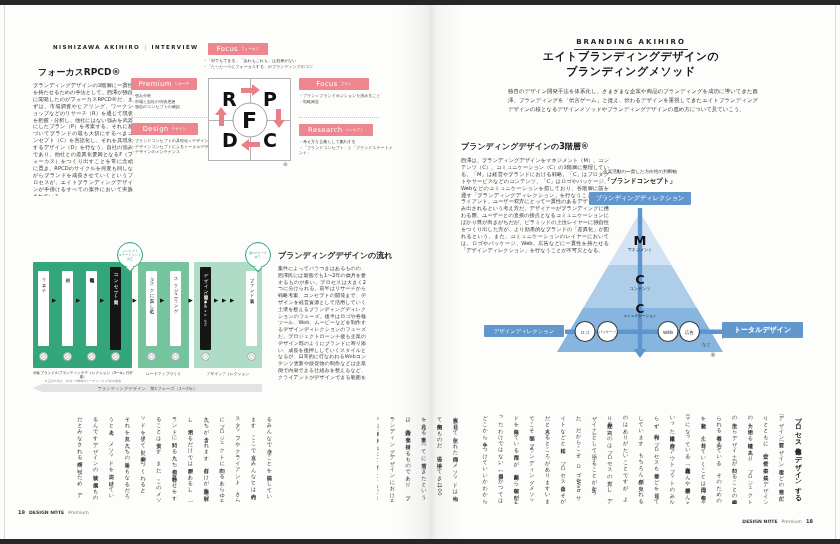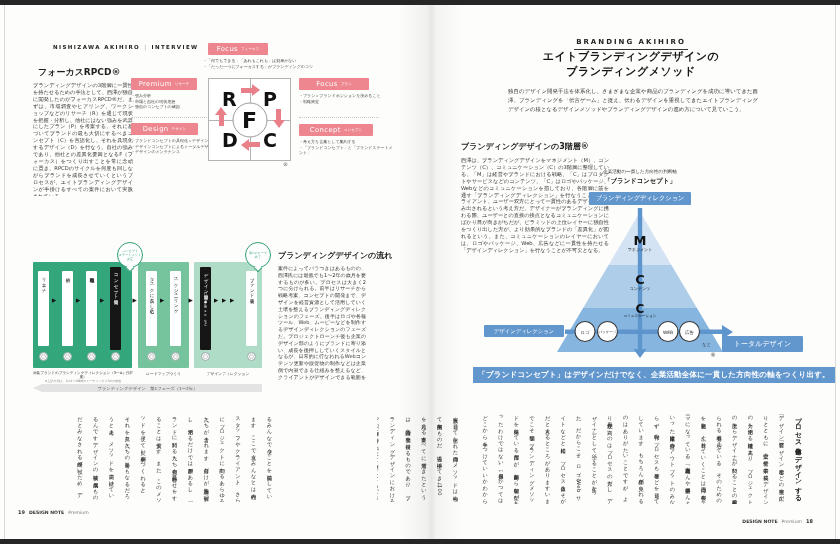--- a/index.html
+++ b/index.html
@@ -107,21 +107,21 @@
   .h-layers{left:461px;top:141px;font-size:8px;font-weight:bold;color:var(--ink)}
   .p-layers{left:461px;top:157px;width:148px;height:124px;font-size:5.2px;line-height:6.9px;color:#333;text-align:justify;overflow:hidden}
 
   
   .pyr-svg{left:470px;top:165px}
   .pyr-note{left:540px;top:169px;width:200px;text-align:center;font-size:4.6px;color:#333}
   .pyr-label{left:540px;top:177px;width:200px;text-align:center;font-size:6.4px;font-weight:bold;color:#161616}
   .bluebox{background:var(--blue);color:#fff;display:flex;align-items:center;justify-content:center;border-radius:1px}
   .box-bdir{left:589px;top:192px;width:102px;height:13px;font-size:6.2px}
   .box-ddir{left:484px;top:325px;width:80px;height:12px;font-size:5.4px}
-  .box-total{left:722px;top:336px;width:81px;height:16px;font-size:7px;font-weight:normal}
+  .box-total{left:722px;top:322px;width:81px;height:16px;font-size:7px;font-weight:bold}
   .pyr-ltr{left:540px;width:200px;text-align:center;color:#111;font-weight:bold}
   .ltr-m{top:233px;font-size:13px}.ltr-m-sub{top:247px;font-size:4px;font-weight:normal}
   .ltr-c1{top:272px;font-size:13px}.ltr-c1-sub{top:286px;font-size:4px;font-weight:normal}
   .ltr-c2{top:302px;font-size:12px}.ltr-c2-sub{top:314px;font-size:3.6px;font-weight:normal}
   .banner-blue{left:473px;top:367px;width:362px;height:15.5px;background:var(--blue);color:#fff;font-size:7.5px;font-weight:bold;display:flex;align-items:center;justify-content:center;letter-spacing:.2px}
 </style>
 </head>
 <body>
 
 <div class="spread">
@@ -173,21 +173,21 @@
   <div class="abs plabel box-plan">
     <span class="en">Focus</span>
     <span class="jp">プラン</span>
   </div>
   <div class="abs bul bul-plan">
     <div>プラン＝ブランドポジションを決めること</div>
     <div>戦略策定</div>
   </div>
 
   <div class="abs plabel box-concept">
-    <span class="en">Concept</span>
+    <span class="en">Research</span>
     <span class="jp">コンセプト</span>
   </div>
   <div class="abs bul bul-concept">
     <div>考え方を言葉として集約する</div>
     <div>「ブランドコンセプト」と「ブランドステートメント」</div>
   </div>
 
   <div class="abs rpcd">
     <div class="vline"></div>
     <div class="hline"></div>
@@ -314,21 +314,20 @@
   <div class="abs bluebox box-bdir">ブランディングディレクション</div>
   <div class="abs pyr-ltr ltr-m">M</div>
   <div class="abs pyr-ltr ltr-m-sub">マネジメント</div>
   <div class="abs pyr-ltr ltr-c1">C</div>
   <div class="abs pyr-ltr ltr-c1-sub">コンテンツ</div>
   <div class="abs pyr-ltr ltr-c2">C</div>
   <div class="abs pyr-ltr ltr-c2-sub">コミュニケーション</div>
   <div class="abs bluebox box-ddir">デザインディレクション</div>
   <div class="abs bluebox box-total">トータルデザイン</div>
 
-  <div class="abs banner-blue">「ブランドコンセプト」はデザインだけでなく、企業活動全体に一貫した方向性の軸をつくり出す。</div>
 
   <div class="abs h-process">プロセス自体をデザインする</div>
   <div class="abs vbody vt-r">「デザイン経営」「デザイン思考」などの言葉の広がりとともに、企業の経営や事業の成長にデザインの力を活用する機運は高まり、プロジェクトの上流からデザイナーが関わることの重要性が語られる機会も増えている。そのための方法論を言語化し、広く共有していくことは西澤の長年のテーマになっている。「安藤忠雄さんや隈研吾さんといった建築家は自身のアウトプットのみならず、制作のプロセスも著作などを通じて共有しています。もちろん作品が見られるのはありがたいことですが、より再現性が高いのはプロセスの方だし、デザイナーとして学べることが多かった。だからこそ、ロゴやWebサイトなどと同様に、プロセス自体こそが作品だと言えるところがあります」いまでこそ強固なブランディングメソッドを構築している西澤だが、創業時から明確な型があったわけではない。「僕自身、かつてはどこから手をつけていいかわからない中で試行錯誤を続けていました。その過程で、ロゴデザインをするためにはリサーチが必要であること、戦略やコンセプトの言語化がブランディングにおいて重要であることを肌で感じてきました。そして、初期に手掛けたプロジェクトを通じて、自分の中で漠然としていたメソッドの原型を、仮説検証するように使い始めたんです」</div>
 
   <div class="abs footer footer-r">
     <span class="br">DESIGN NOTE</span>
     <span class="ed">Premium</span>
     <span class="pg">18</span>
   </div>
 </div>

